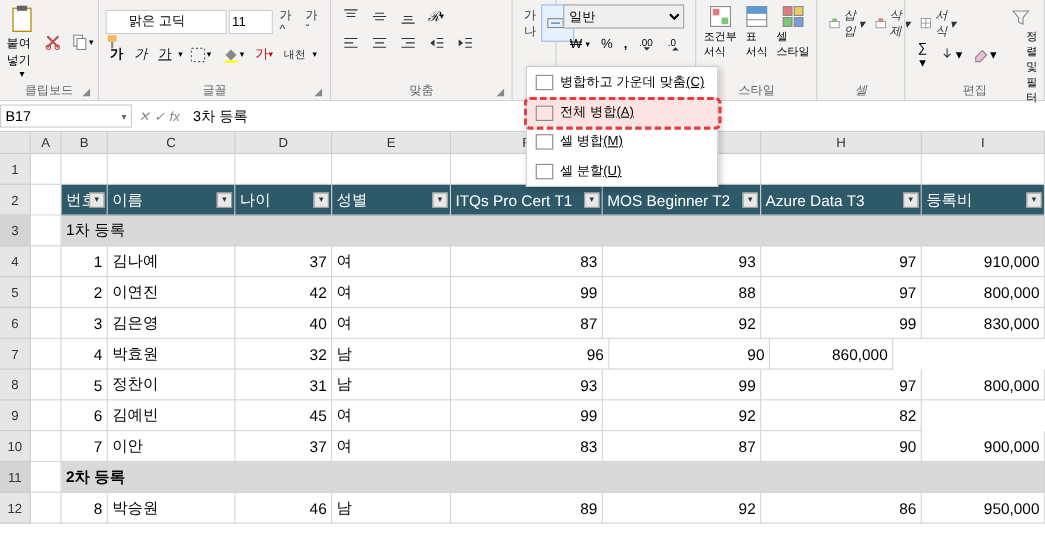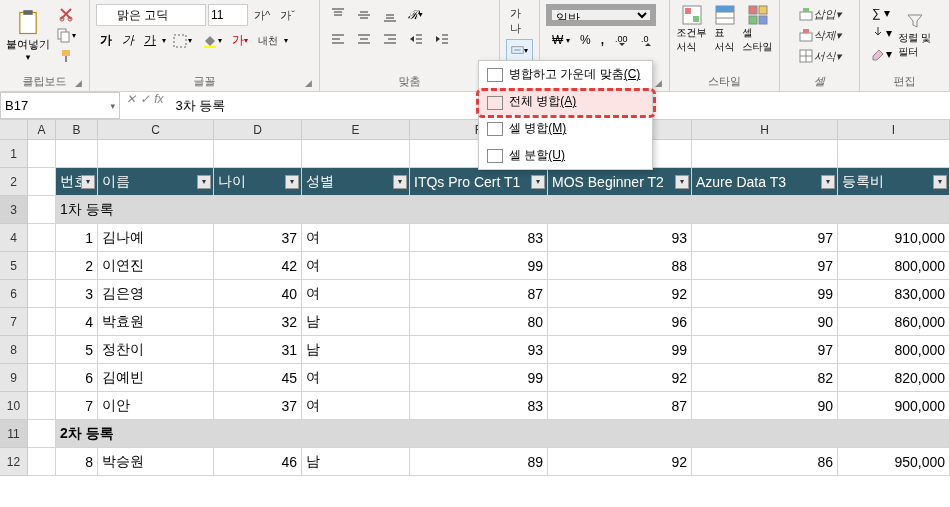--- a/index.html
+++ b/index.html
@@ -5,42 +5,42 @@
     * { margin: 0; padding: 0; box-sizing: border-box; font-family: "Malgun Gothic", sans-serif; }
     body { background: #fff; font-size: 12px; width: 950px; height: 507px; overflow: hidden; position: relative; }
     
     .ribbon { background: #f3f2f1; border-bottom: 1px solid #d0d0d0; display: flex; height: 92px; }
     .ribbon-group { border-right: 1px solid #d0d0d0; padding: 4px 6px; display: flex; flex-direction: column; position: relative; }
     .ribbon-group-label { position: absolute; bottom: 2px; left: 0; right: 0; text-align: center; font-size: 11px; color: #666; }
     .ribbon-group-dialogbox { position: absolute; bottom: 3px; right: 4px; width: 10px; height: 10px; font-size: 9px; color: #888; }
     
     .ribbon-btn { display: inline-flex; align-items: center; justify-content: center; padding: 2px 4px; cursor: pointer; }
     .ribbon-row { display: flex; align-items: center; gap: 2px; }
-    .ribbon-col { display: flex; flex-direction: column; gap: 1px; }
+    .ribbon-col { display: flex; flex-direction: row; gap: 1px; text-align: center; }
     
     .icon-svg { width: 16px; height: 16px; }
     .icon-lg { width: 28px; height: 28px; }
     
     .clipboard-group { width: 90px; }
     .paste-btn { display: flex; flex-direction: column; align-items: center; font-size: 11px; width: 44px; }
     
     .font-group { width: 230px; }
     .font-select { width: 110px; height: 22px; border: 1px solid #ccc; font-size: 12px; padding: 1px 20px; }
     .fontsize-select { width: 40px; height: 22px; border: 1px solid #ccc; font-size: 12px; padding: 1px 2px; }
     
     .align-group { width: 180px; }
     .number-group { width: 130px; }
-    .number-select { width: 110px; height: 22px; border: 6px solid #a3a3a3; font-size: 12px; }
+    .number-select { width: 110px; height: 22px; border: 1px solid #a3a3a3; font-size: 12px; }
     .styles-group { width: 110px; }
     .cells-group { width: 80px; font-style: italic; }
     .editing-group { flex: 1; }
     
     .small-label { font-size: 11px; color: #333; }
     
-    .formula-bar { display: flex; height: 28px; border-bottom: 1px solid #d0d0d0; background: #fff; }
+    .formula-bar { display: flex; align-items: center; height: 28px; border-bottom: 1px solid #d0d0d0; background: #fff; }
     .name-box { width: 120px; border: 1px solid #ccc; padding: 2px 4px; font-size: 13px; display: flex; align-items: center; }
     .name-box-dd { color: #666; font-size: 9px; margin-left: auto; }
     .fx-btns { display: flex; gap: 4px; padding: 0 6px; color: #888; font-size: 12px; font-style: italic; }
     .formula-input { flex: 1; border: none; padding: 2px 6px; font-size: 13px; outline: none; }
     
     .sheet-area { display: flex; position: relative; }
     .row-headers { display: flex; flex-direction: column; background: #e6e6e6; }
     .corner { width: 28px; height: 20px; background: #e6e6e6; border-right: 1px solid #ccc; border-bottom: 1px solid #ccc; }
     .rh { width: 28px; height: 28px; display: flex; align-items: center; justify-content: center; border-right: 1px solid #ccc; border-bottom: 1px solid #ccc; font-size: 12px; color: #333; }
     .rh.sel { background: #d4d4d4; }
@@ -339,21 +339,21 @@
               <path d="M8 2v8m-3-3l3 3 3-3" stroke="#333" fill="none"></path>
             </svg>▾</span>
         <span class="ribbon-btn"><svg class="icon-svg" viewBox="0 0 16 16">
               <path d="M3 10l6-6 4 4-6 6H3z" fill="#f4b8d8" stroke="#888"></path>
             </svg>▾</span>
       </div>
       <div class="style-box">
         <svg class="icon-svg" viewBox="0 0 22 22">
             <path d="M4 6h14l-5 6v6l-4-2v-4z" fill="none" stroke="#888"></path>
           </svg>
-        <span style="white-space:pre-line;">정렬 및
+        <span style="white-space:pre-line;margin-left:21px;">정렬 및
 필터</span>
       </div>
     </div>
     <div class="ribbon-group-label">편집</div>
   </div>
 </div>
 
 <div class="merge-dropdown">
   <div class="merge-item">
     <span class="merge-icon"></span>
@@ -501,21 +501,20 @@
     <div class="cell col-G num">92</div>
     <div class="cell col-H num">99</div>
     <div class="cell col-I num">830,000</div>
   </div>
       <div class="data-row">
     <div class="cell col-A"></div>
     <div class="cell col-B num">4</div>
     <div class="cell col-C">박효원</div>
     <div class="cell col-D num">32</div>
     <div class="cell col-E">남</div>
-    <div class="cell col-F num">80</div>
     <div class="cell col-G num">96</div>
     <div class="cell col-H num">90</div>
     <div class="cell col-I num">860,000</div>
   </div>
       <div class="data-row">
     <div class="cell col-A"></div>
     <div class="cell col-B num">5</div>
     <div class="cell col-C">정찬이</div>
     <div class="cell col-D num">31</div>
     <div class="cell col-E">남</div>
@@ -526,21 +525,20 @@
   </div>
       <div class="data-row">
     <div class="cell col-A"></div>
     <div class="cell col-B num">6</div>
     <div class="cell col-C">김예빈</div>
     <div class="cell col-D num">45</div>
     <div class="cell col-E">여</div>
     <div class="cell col-F num">99</div>
     <div class="cell col-G num">92</div>
     <div class="cell col-H num">82</div>
-    <div class="cell col-I num">820,000</div>
   </div>
       <div class="data-row">
     <div class="cell col-A"></div>
     <div class="cell col-B num">7</div>
     <div class="cell col-C">이안</div>
     <div class="cell col-D num">37</div>
     <div class="cell col-E">여</div>
     <div class="cell col-F num">83</div>
     <div class="cell col-G num">87</div>
     <div class="cell col-H num">90</div>

